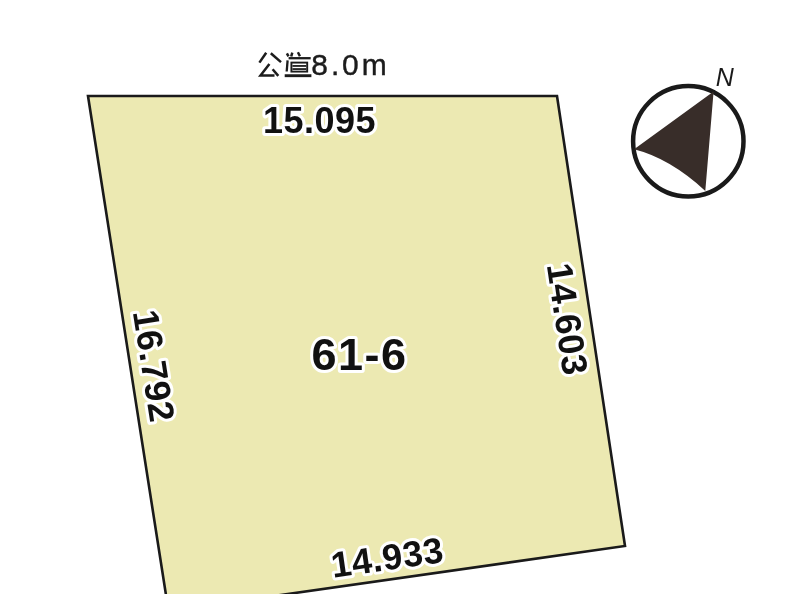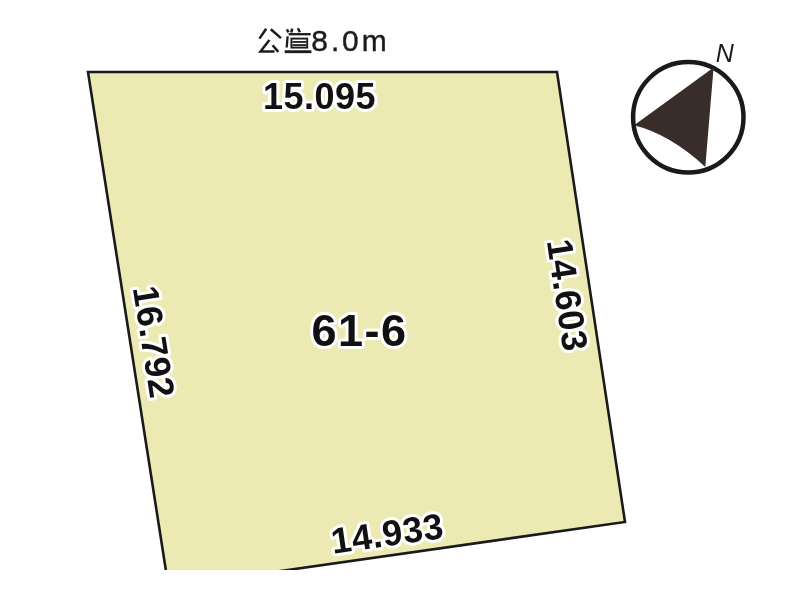--- a/index.html
+++ b/index.html
@@ -1,16 +1,16 @@
 <!DOCTYPE html>
 <html><head>
 <meta charset="utf-8">
 <style>
   html,body{margin:0;padding:0;background:#ffffff;}
-  .page{width:800px;height:570px;position:relative;overflow:hidden;}
+  .page{width:800px;height:570px;position:relative;overflow:hidden;margin-top:24px;}
   text{font-family:"Liberation Sans",sans-serif;}
 </style>
 </head>
 <body>
 <div class="page">
 <svg width="800" height="606" viewBox="0 0 800 606" xmlns="http://www.w3.org/2000/svg">
 
   <polygon points="88,72 557,72 625,522 168.5,587" fill="#ece9b2" stroke="#1a1a1a" stroke-width="2.6" stroke-linejoin="miter"></polygon>
 
   <g stroke="#1c1c1c" stroke-width="2.5" fill="none" stroke-linecap="butt">

